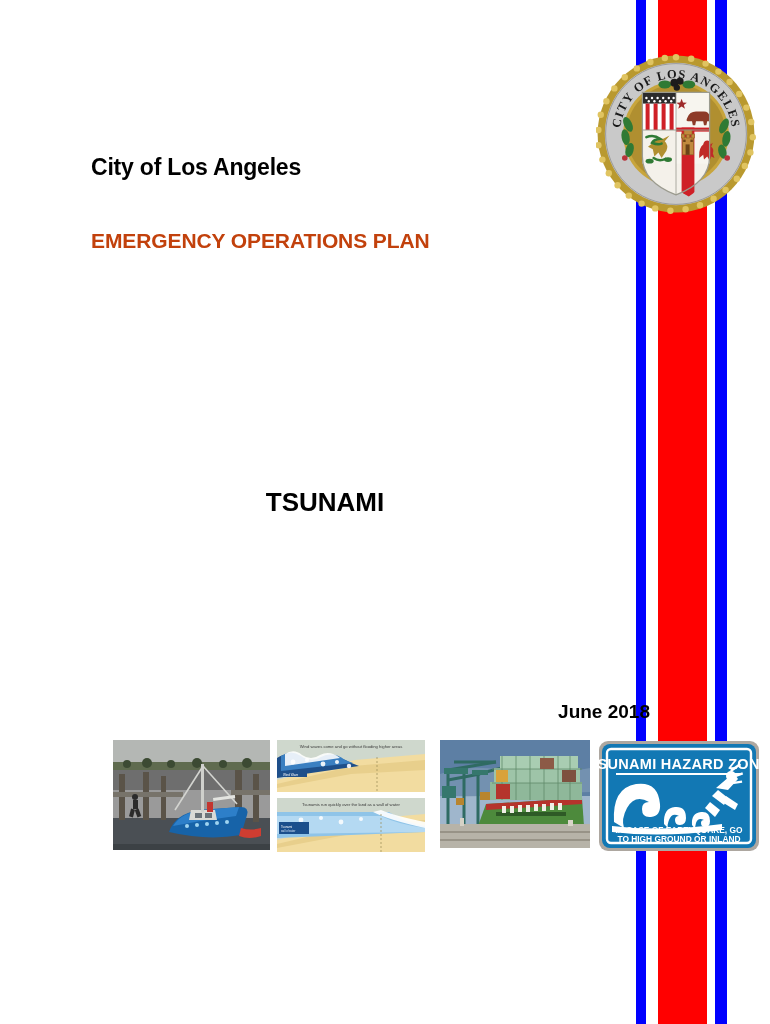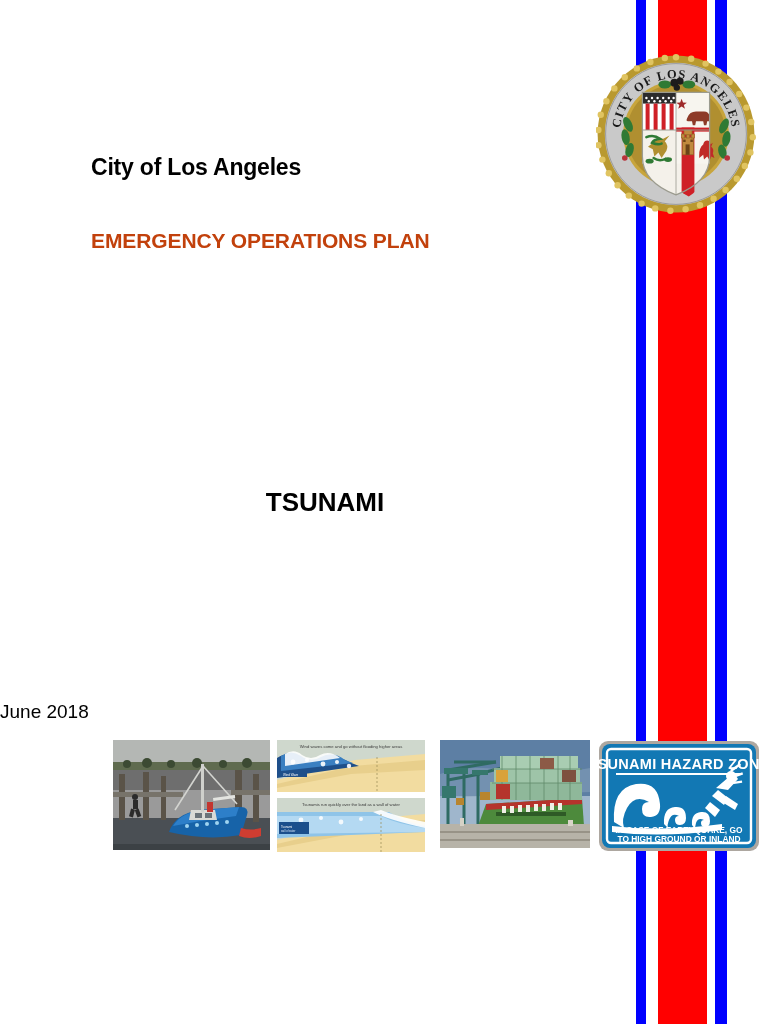--- a/index.html
+++ b/index.html
@@ -71,23 +71,23 @@
     text-align: center;
     font-size: 24px;
     font-weight: normal;
     color: #000000;
   }
   #doc-date {
     position: absolute;
     top: 701px;
     left: 0;
     width: 650px;
-    text-align: left;
+    text-align: right;
     font-size: 19px;
-    font-weight: normal;
+    font-weight: bold;
     color: #000000;
   }
 
   
   #thumb-strip { position: absolute; top: 740px; left: 0; width: 770px; height: 112px; }
   .thumb { position: absolute; top: 0; overflow: hidden; }
 
   #thumb-boat    { left: 113px; width: 157px; height: 110px; }
   #thumb-diagram { left: 277px; width: 148px; height: 112px; }
   #thumb-port    { left: 440px; width: 150px; height: 108px; }

